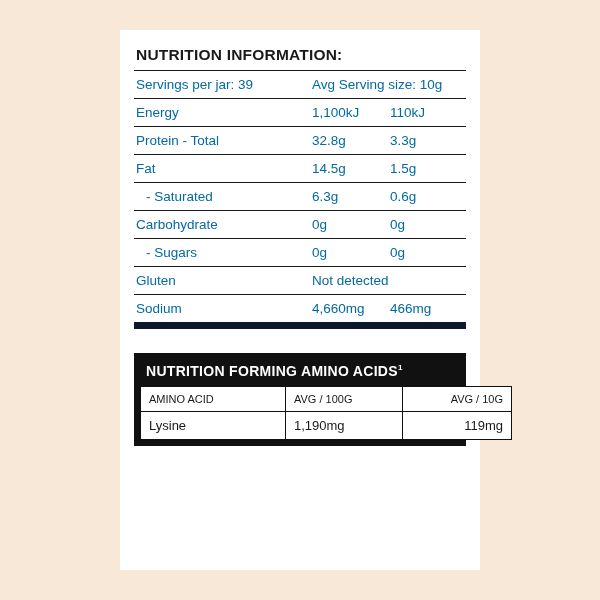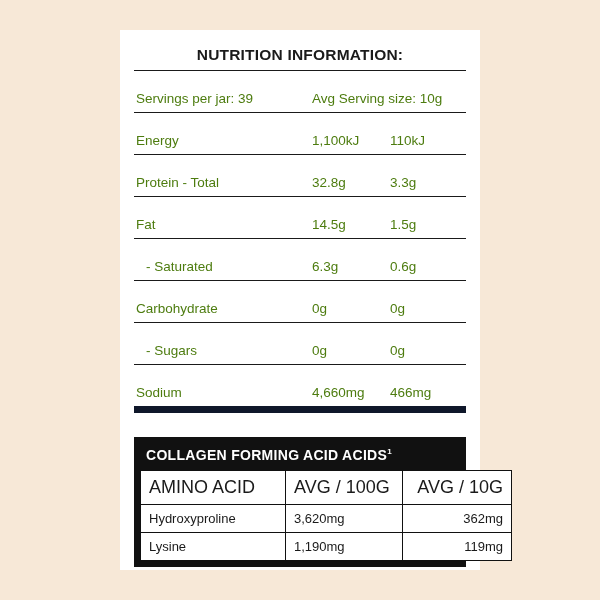--- a/index.html
+++ b/index.html
@@ -27,31 +27,30 @@
     left: 14px;
     top: 10px;
     width: 332px;
   }
   .title {
     font-size: 15.5px;
     font-weight: bold;
     letter-spacing: 0.2px;
     color: #1a1a1a;
     padding: 6px 2px 6px 2px;
-    text-align: center;
   }
   table {
     border-collapse: collapse;
     width: 332px;
     table-layout: fixed;
   }
   .nutrition-table td {
     font-size: 13.5px;
-    color: #4d7c0f;
-    padding: 20px 2px 6px 2px;
+    color: #0369a1;
+    padding: 6px 2px 6px 2px;
     vertical-align: middle;
     border-bottom: 1px solid #1a1a1a;
     background: #fff;
   }
   .nutrition-table tr.servings td {
     border-top: 1px solid #1a1a1a;
     border-bottom: 1px solid #1a1a1a;
   }
   .nutrition-table tr.headrow td {
     font-size: 11px;
@@ -96,21 +95,21 @@
   }
   .amino-table td {
     font-size: 13px;
     color: #1a1a1a;
     background: #ffffff;
     padding: 6px 8px;
     border: 1px solid #111111;
     vertical-align: middle;
   }
   .amino-table tr.amino-head td {
-    font-size: 18px;
+    font-size: 11px;
     margin-top: 20px;
   }
   .amino-col-name { width: 128px; }
   .amino-col-a { width: 100px; }
   .amino-col-b { width: 92px; text-align: right; }
 </style>
 </head>
 <body>
 
 <div id="panel">
@@ -148,42 +147,41 @@
         <td class="col-name">Carbohydrate</td>
         <td class="col-100">0g</td>
         <td class="col-10">0g</td>
       </tr>
       <tr>
         <td class="col-name indent">- Sugars</td>
         <td class="col-100">0g</td>
         <td class="col-10">0g</td>
       </tr>
       <tr>
+        <td class="col-name">Gluten</td>
+        <td colspan="2">Not detected</td>
+      </tr>
+      <tr>
         <td class="col-name">Sodium</td>
         <td class="col-100">4,660mg</td>
         <td class="col-10">466mg</td>
       </tr>
     </tbody>
       </table>
 
     <div class="amino-block">
       <div class="amino-title">
-        <span>COLLAGEN FORMING ACID ACIDS</span><sup>1</sup>
+        <span>NUTRITION FORMING AMINO ACIDS</span><sup>1</sup>
       </div>
       <table class="amino-table">
         <tbody>
             <tr class="amino-head">
           <td class="amino-col-name">AMINO ACID</td>
           <td class="amino-col-a">AVG / 100G</td>
           <td class="amino-col-b">AVG / 10G</td>
-        </tr>
-        <tr>
-          <td class="amino-col-name">Hydroxyproline</td>
-          <td class="amino-col-a">3,620mg</td>
-          <td class="amino-col-b">362mg</td>
         </tr>
         <tr>
           <td class="amino-col-name">Lysine</td>
           <td class="amino-col-a">1,190mg</td>
           <td class="amino-col-b">119mg</td>
         </tr>
       </tbody>
         </table>
     </div>
 

